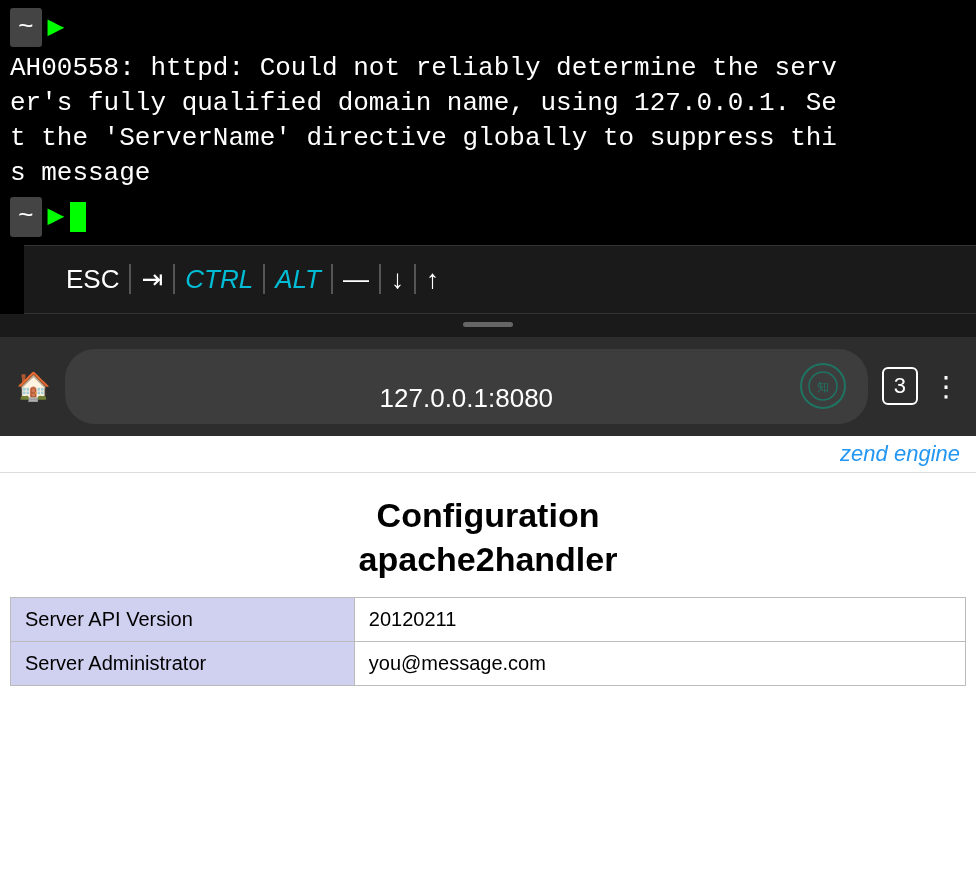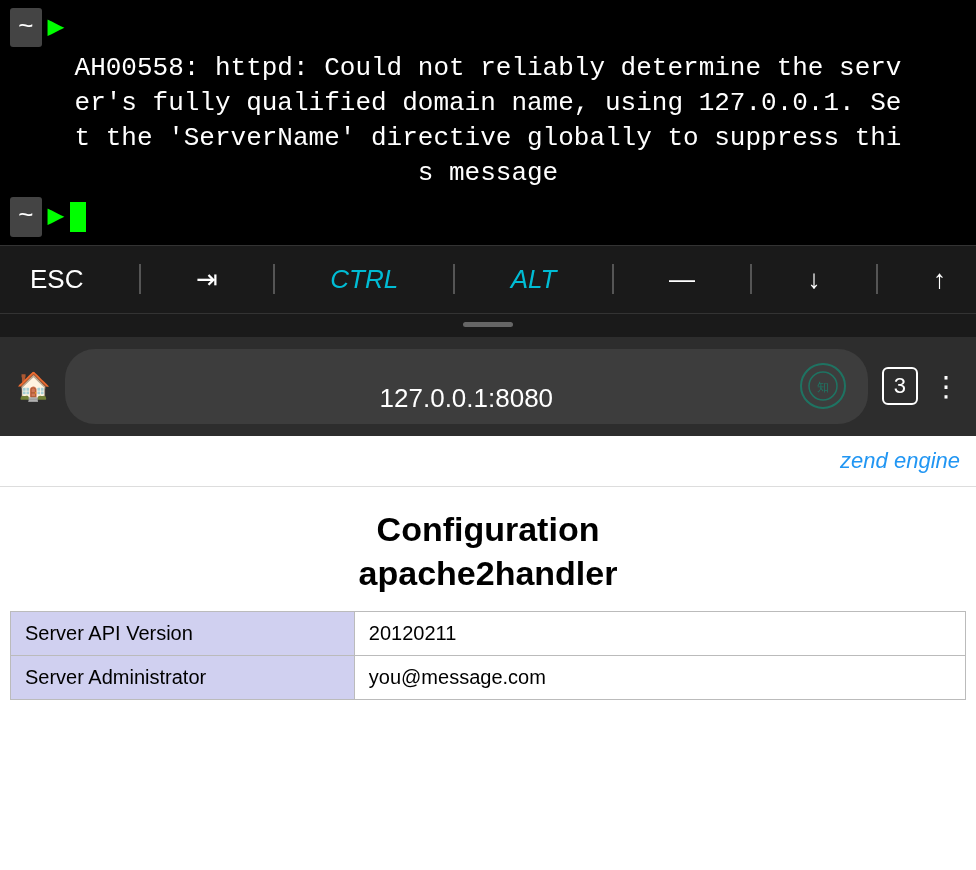--- a/index.html
+++ b/index.html
@@ -35,44 +35,44 @@
     .cmd-text {
       color: #00ff00;
       font-size: 28px;
     }
     .terminal-output {
       color: #fff;
       font-size: 26px;
       line-height: 1.35;
       word-break: break-all;
       white-space: pre-wrap;
-      text-align: center;
     }
     .terminal-cursor-line {
       display: flex;
       align-items: center;
       gap: 6px;
       margin-top: 6px;
     }
     .cursor {
       display: inline-block;
       width: 16px;
       height: 30px;
       background: #00ff00;
     }
 
     
     .keyboard-bar {
       background: #1a1a1a;
       display: flex;
       align-items: center;
-      justify-content: space-between;
-      padding: 14px 20px;
+      justify-content: flex-start;
+      padding: 14px 32px;
       border-top: 1px solid #333;
       border-bottom: 1px solid #333;
+      margin-left: 24px;
     }
     .key-btn {
       color: #fff;
       font-size: 26px;
       font-weight: 500;
       font-family: sans-serif;
       cursor: pointer;
       padding: 4px 10px;
     }
     .key-btn.cyan {
@@ -149,21 +149,21 @@
 
     
     .web-content {
       background: #fff;
       height: calc(870px - 210px - 72px - 78px);
       overflow: hidden;
     }
     .zend-banner {
       background: #fff;
       text-align: right;
-      padding: 12px 16px;
+      padding: 5px 16px;
       border-bottom: 1px solid #ddd;
     }
     .zend-text {
       color: #2196F3;
       font-size: 22px;
       font-family: sans-serif;
       font-style: italic;
     }
     .phpinfo-title {
       text-align: center;

